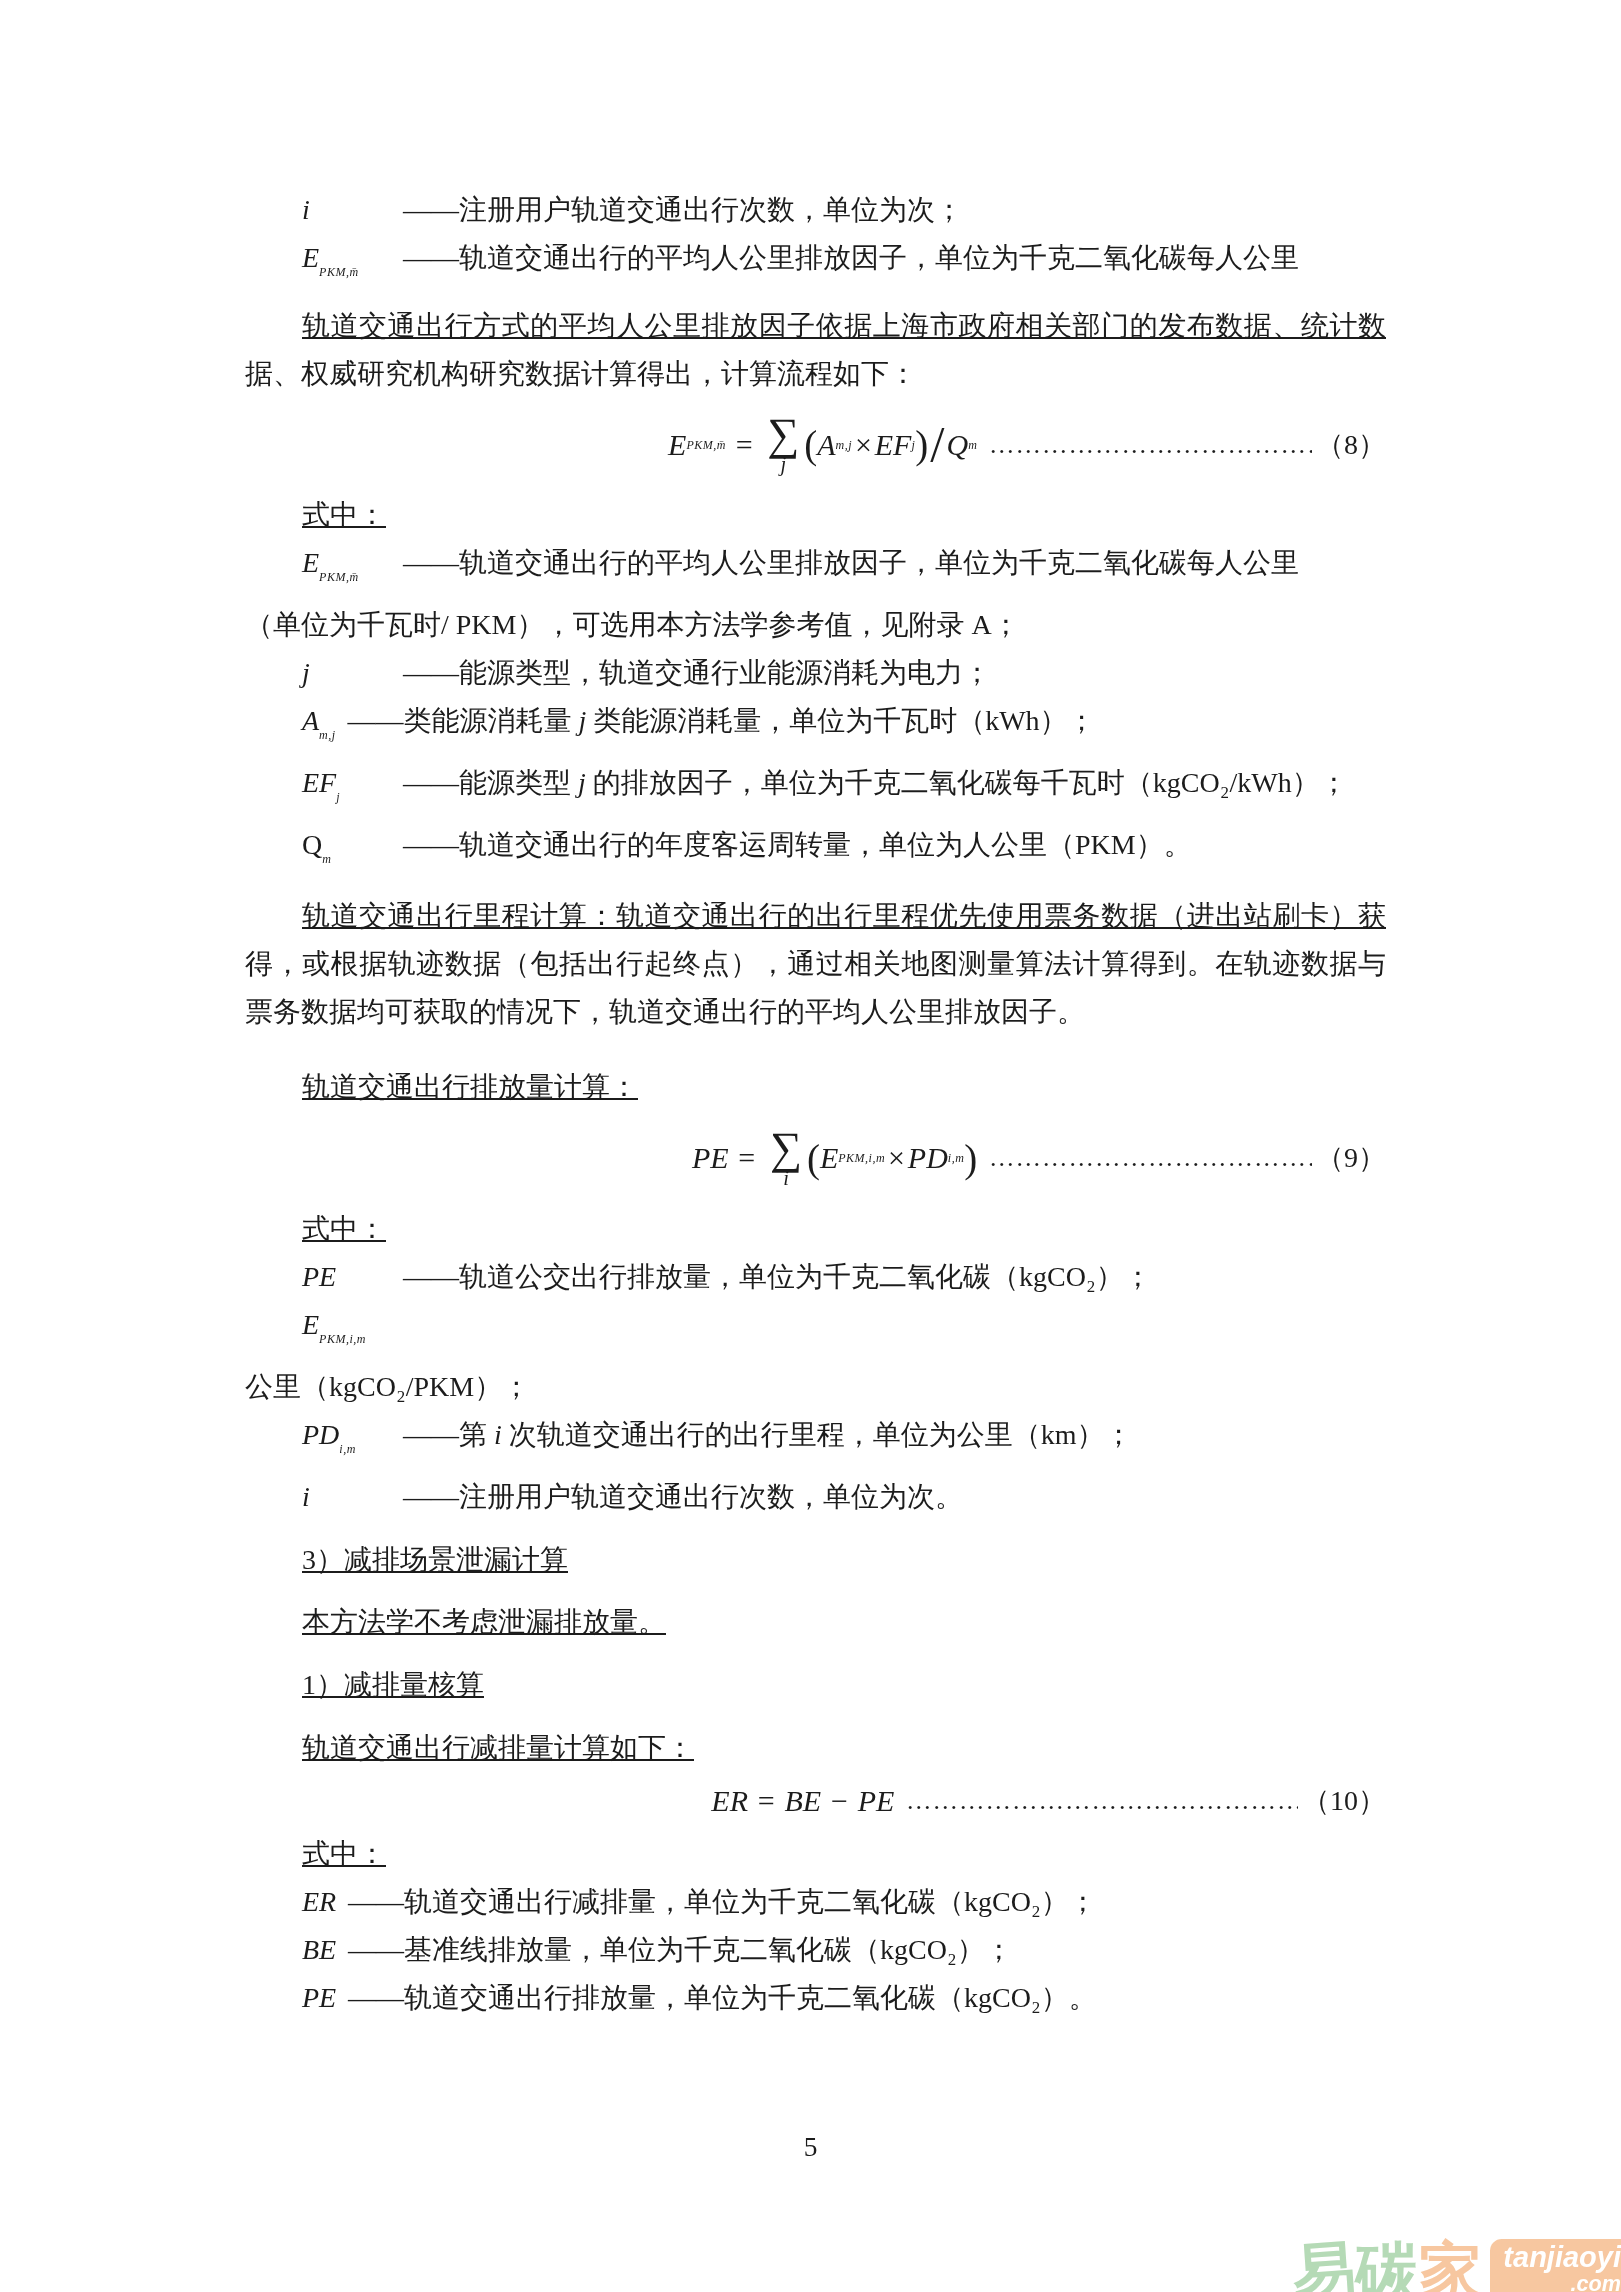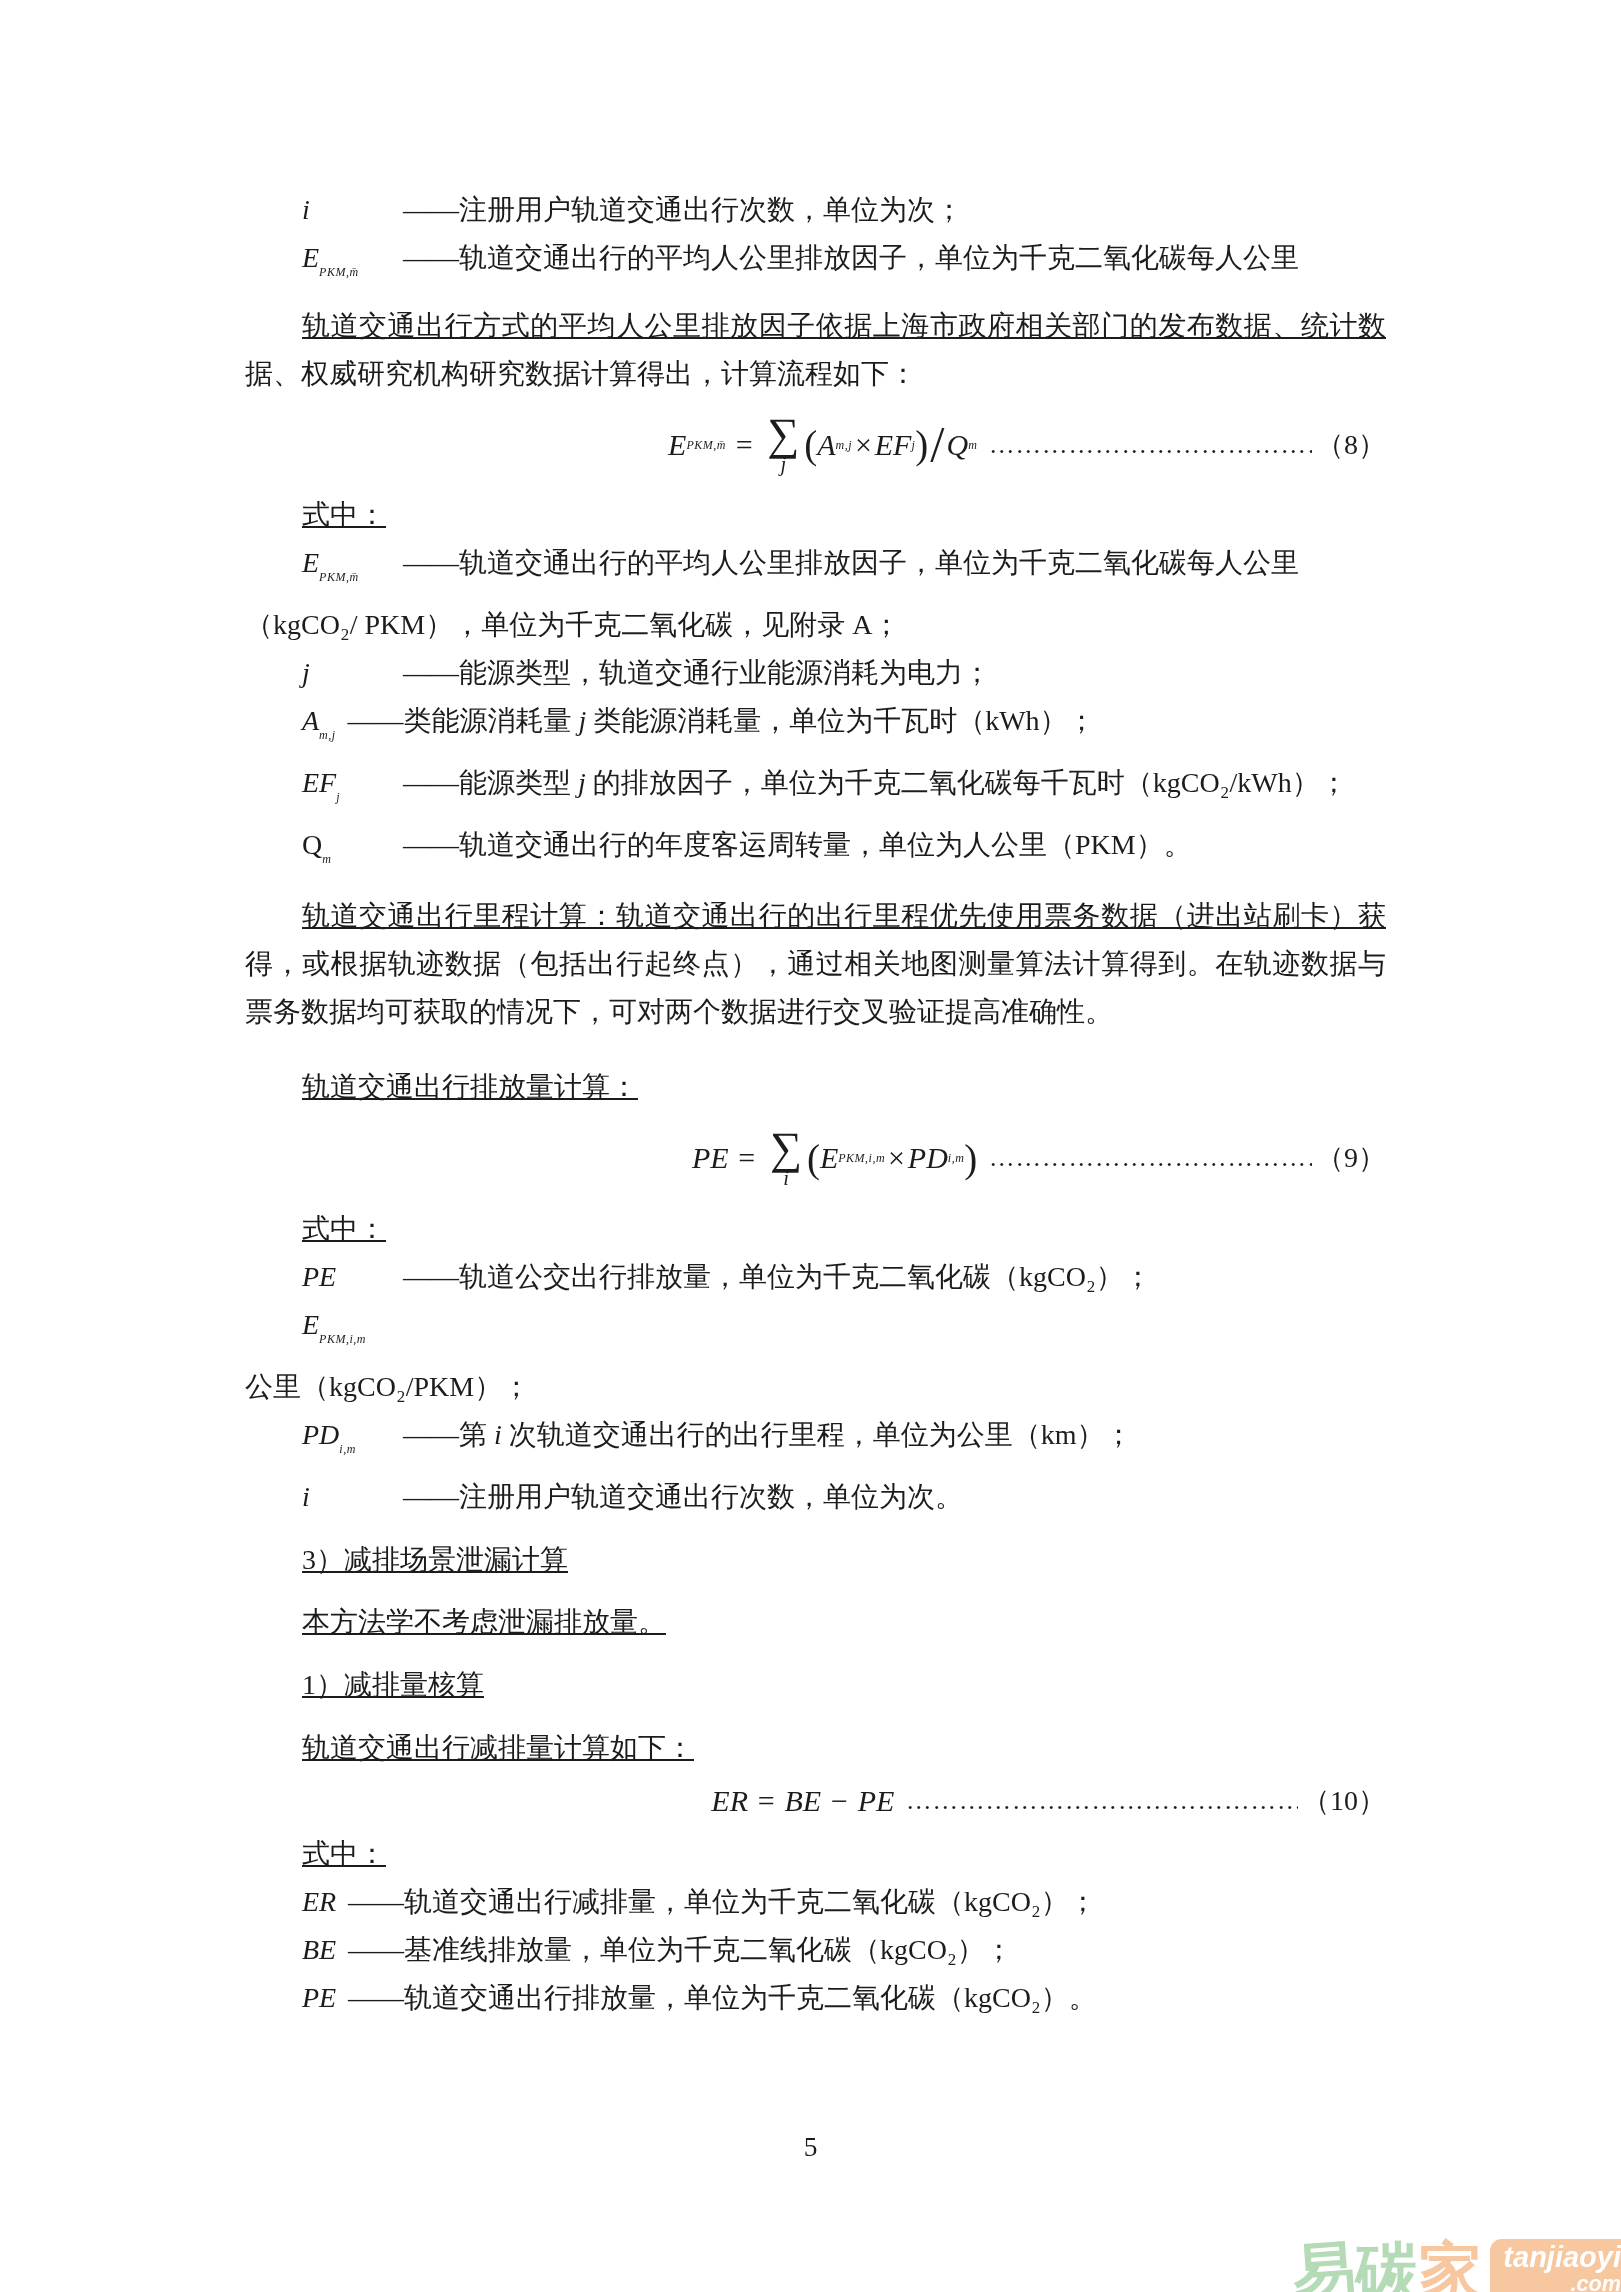--- a/index.html
+++ b/index.html
@@ -99,41 +99,41 @@
       <span class="fdots">………………………………………………………………</span>
       <span class="fnum">（8）</span>
     </div>
 
     <div class="pline indent">式中：</div>
 
     <div class="defrow">
       <span class="term"><i class="vb">E</i><span class="sb">PKM,m̄</span></span>
       <span class="dtext"><span>——轨道交通出行的平均人公里排放因子，单位为千克二氧化碳每人公里</span></span>
     </div>
-    <div class="pline">（kgCO₂/ PKM），单位为千克二氧化碳，见附录 A；</div>
+    <div class="pline">（单位为千瓦时/ PKM），可选用本方法学参考值，见附录 A；</div>
     <div class="defrow">
       <span class="term"><i class="vb">j</i></span>
       <span class="dtext"><span>——能源类型，轨道交通行业能源消耗为电力；</span></span>
     </div>
     <div class="defrow">
       <span class="term tight"><i class="vb">A</i><span class="sb">m,j</span></span>
       <span class="dtext"><span>——类能源消耗量 </span><i class="vb">j</i><span> 类能源消耗量，单位为千瓦时（kWh）；</span></span>
     </div>
     <div class="defrow">
       <span class="term"><i class="vb">EF</i><span class="sb">j</span></span>
       <span class="dtext"><span>——能源类型 </span><i class="vb">j</i><span> 的排放因子，单位为千克二氧化碳每千瓦时（kgCO₂/kWh）；</span></span>
     </div>
     <div class="defrow">
       <span class="term"><span class="vb" style="font-style:normal">Q</span><span class="sb">m</span></span>
       <span class="dtext"><span>——轨道交通出行的年度客运周转量，单位为人公里（PKM）。</span></span>
     </div>
 
     <div class="pline full indent" style="margin-top:9.8px">轨道交通出行里程计算：轨道交通出行的出行里程优先使用票务数据（进出站刷卡）获</div>
     <div class="pline full">得，或根据轨迹数据（包括出行起终点），通过相关地图测量算法计算得到。在轨迹数据与</div>
-    <div class="pline">票务数据均可获取的情况下，可对两个数据进行交叉验证提高准确性。</div>
+    <div class="pline">票务数据均可获取的情况下，轨道交通出行的平均人公里排放因子。</div>
 
     <div class="pline indent mt-md">轨道交通出行排放量计算：</div>
 
     <div class="formula">
       <span class="fsp"></span>
       <span class="feq">
         <i class="fv">PE</i>
         <span class="fop">=</span>
         <span class="sum">
             <span class="sig">∑</span>

